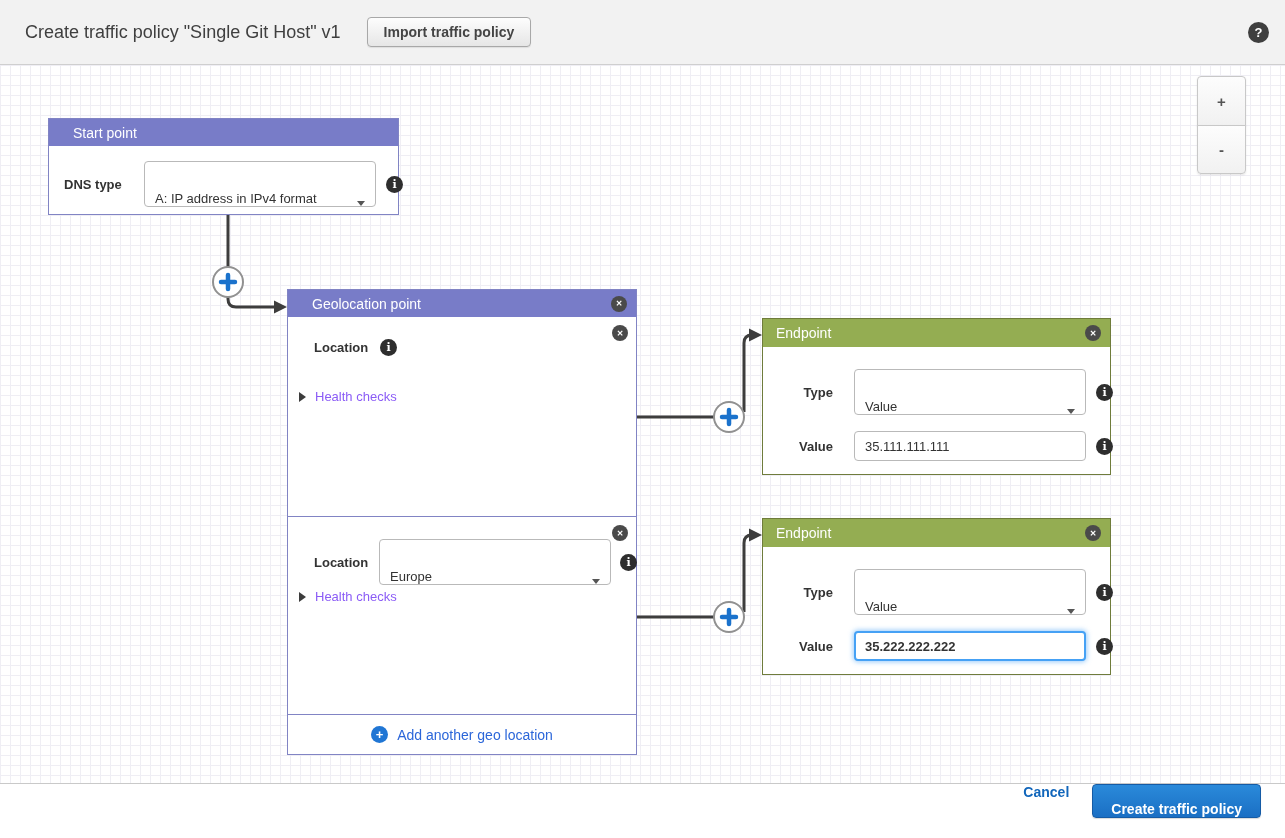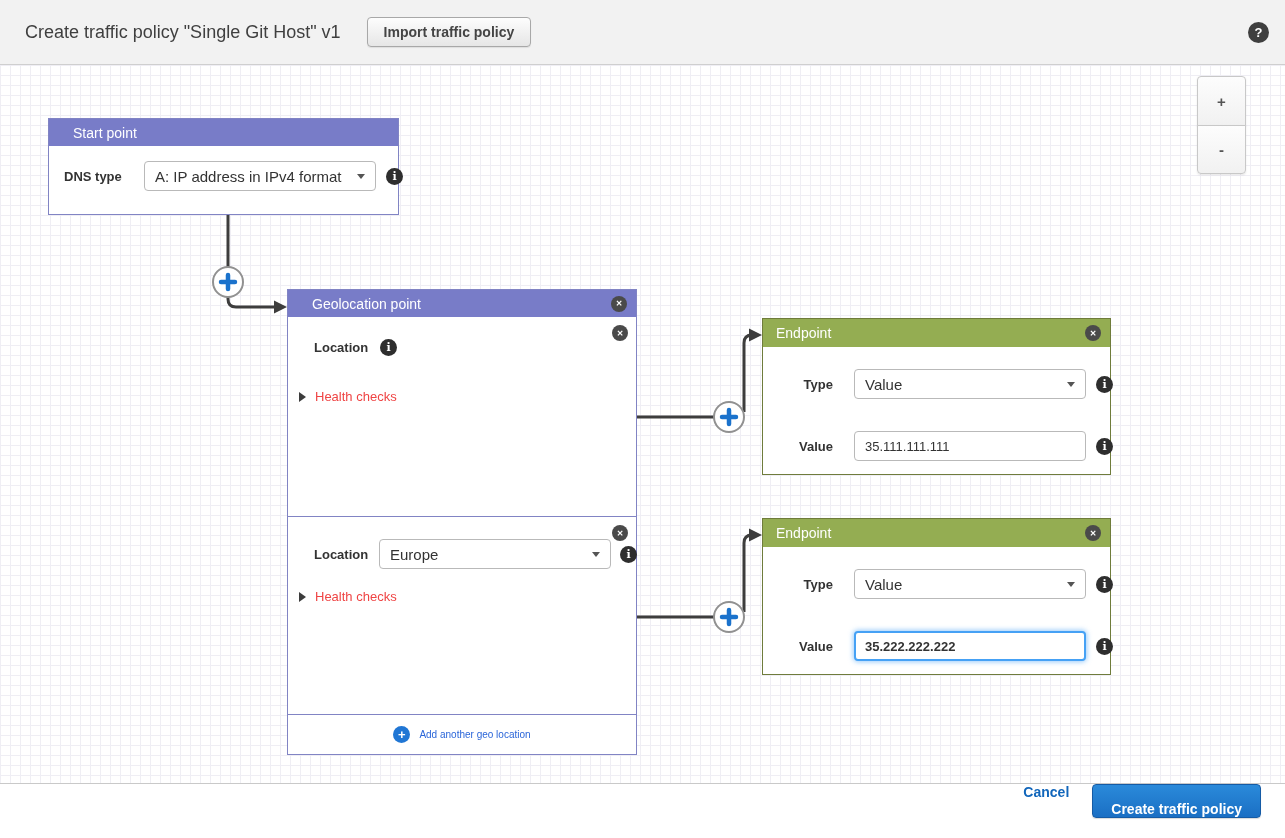--- a/index.html
+++ b/index.html
@@ -61,23 +61,23 @@
   .panel-header.purple { background:#787cc8;padding-left:24px; }
   .panel-header.green  { background:#94ad52; height:28px;align-items:center; }
   .close-badge {
     margin-left:auto; width:16px; height:16px; border-radius:50%;
     background:#4a4a4a; color:#fff; font-size:8px; font-weight:bold;
     display:flex; align-items:center; justify-content:center; cursor:pointer; flex:0 0 auto;
   }
 
   
   .select-box {
-    width:232px; height:30px; background:#fff; border:1px solid #b9b9b9;
-    border-radius:4px; display:flex; align-items:center; padding:0 10px;
-    font-size:15px; color:#333; cursor:pointer;
+    width:232px; height:46px; background:#fff; border:1px solid #b9b9b9;
+    border-radius:4px; display:flex; align-items:flex-end; padding:0 10px;
+    font-size:13px; color:#333; cursor:pointer;
   }
   .select-box .sel-text { flex:1 1 auto; overflow:hidden; white-space:nowrap; }
   .caret-down { width:0; height:0; border-left:4px solid transparent;
     border-right:4px solid transparent; border-top:5px solid #555; flex:0 0 auto; }
 
   .info-badge {
     width:17px; height:17px; border-radius:50%; background:#2e2e2e; color:#fff;
     font-weight:bold; font-size:11px; font-family:"DejaVu Serif", serif;
     display:flex; align-items:center; justify-content:center; cursor:pointer; flex:0 0 auto;
   }
@@ -105,31 +105,31 @@
   .geo-section { position:relative; height:199px; }
   .geo-section.second { height:200px; border-top:1px solid #8184c4; }
   .geo-close { position:absolute; top:8px; right:8px; }
   .geo-row { position:absolute; left:26px; top:22px; display:flex; align-items:center; }
   .geo-row .field-label { width:57px; }
   .geo-row .select-box { margin-left:8px; }
   .geo-row .info-badge { margin-left:9px; }
   .health-row { position:absolute; left:11px; top:72px; display:flex; align-items:center; cursor:pointer; }
   .tri-right { width:0; height:0; border-top:5px solid transparent;
     border-bottom:5px solid transparent; border-left:7px solid #3c3c3c; }
-  .health-label { margin-left:9px; font-size:13px; color:#ef4444; }
+  .health-label { margin-left:9px; font-size:13px; color:#8b5cf6; }
   .geo-footer {
     position:absolute; left:0; right:0; bottom:0; height:40px;
     border-top:1px solid #8184c4; display:flex; align-items:center; justify-content:center;
     cursor:pointer;
   }
   .plus-badge {
     width:17px; height:17px; border-radius:50%; background:#2076d4; color:#fff;
     font-weight:bold; font-size:13px; display:flex; align-items:center; justify-content:center;
   }
-  .add-label { margin-left:9px; font-size:10px; color:#2b66d9; }
+  .add-label { margin-left:9px; font-size:14px; color:#2b66d9; }
 
   
   .endpoint { width:349px; height:157px; }
   .endpoint.ep1 { left:762px; top:253px; }
   .endpoint.ep2 { left:762px; top:453px; }
   .ep-row { position:absolute; display:flex; align-items:center; left:20px; }
   .ep-row.type-row { top:50px; }
   .ep-row.value-row { top:112px; }
   .ep-row .field-label { width:50px; text-align:right; }
   .ep-row .select-box, .ep-row .text-input { margin-left:21px; }

